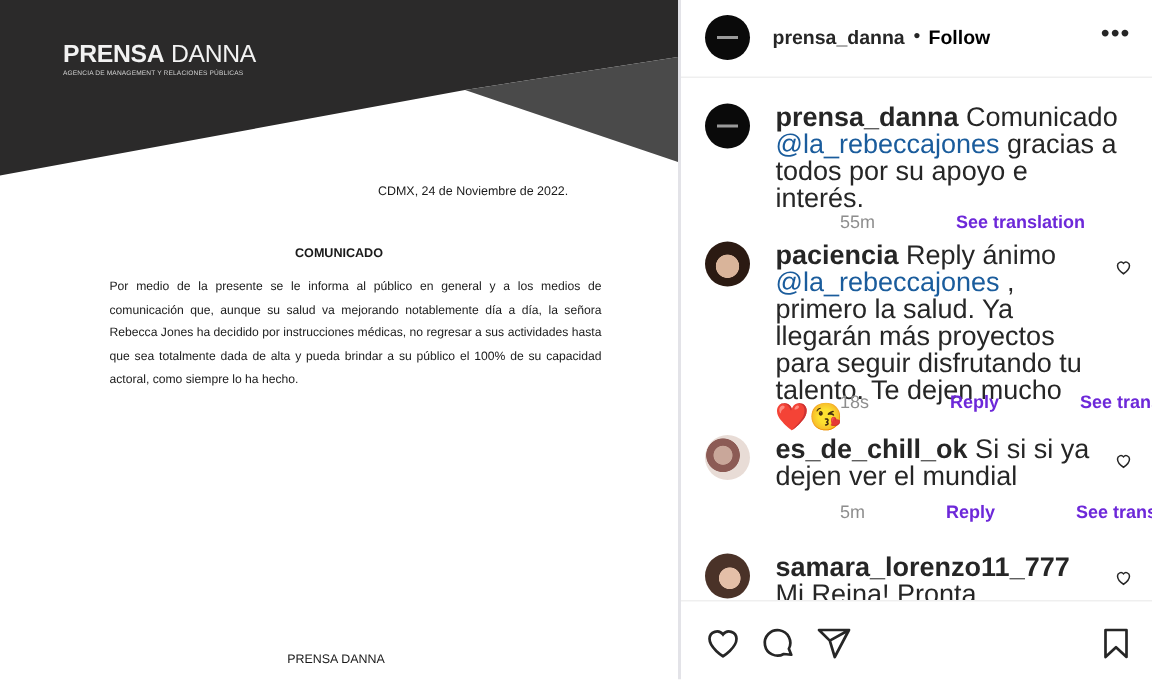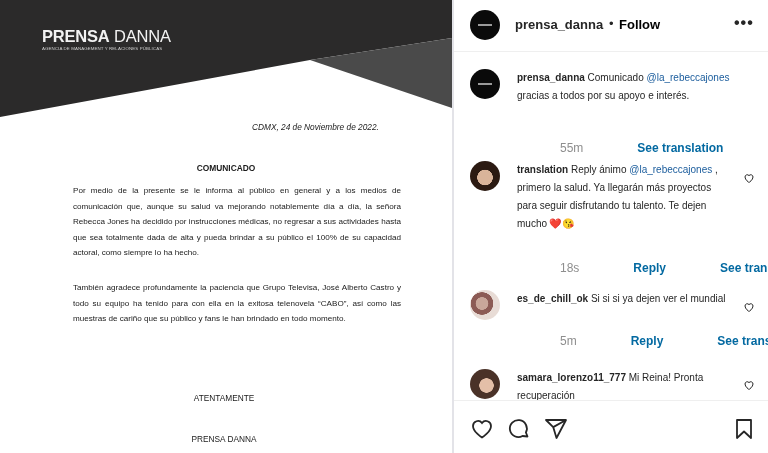--- a/index.html
+++ b/index.html
@@ -9,21 +9,21 @@
   
   .doc { position: absolute; left: 0; top: 0; width: 452px; height: 453px; background: #fff; overflow: hidden; }
   .doc svg.banner { position: absolute; left: 0; top: 0; }
   .logo { position: absolute; left: 42px; top: 28px; color: #f2f2f2; }
   .logo .main { font-family: "Liberation Sans", sans-serif; font-size: 16.5px; letter-spacing: -0.2px; line-height: 17px; }
   .logo .main b { font-weight: 700; margin-top: 46px; }
   .logo .main span.light { font-weight: 400; margin-top: 24px; }
   .logo .sub { font-size: 4.4px; letter-spacing: 0.1px; color: #cfcfcf; margin-top: 1px; white-space: nowrap; }
 
   .doc-text { position: absolute; font-family: "Liberation Sans", sans-serif; color: #1a1a1a; font-size: 8.3px; }
-  .date { left: 252px; top: 122px; font-style: italic; }
+  .date { left: 252px; top: 122px; }
   .doc-title { left: 0; width: 452px; text-align: center; top: 163px; font-weight: 700; font-size: 8.4px; }
   .para { left: 60px; width: 328px; text-align: justify; line-height: 15.5px; font-size: 8.1px; margin-left: 13px; }
   .para1 { top: 183px; }
   .para2 { top: 280px; }
   .closing { left: 0; width: 448px; text-align: center; font-size: 8.3px; }
   .closing1 { top: 393px; }
   .closing2 { top: 434px; }
 
   .divider-v { position: absolute; left: 452px; top: 0; width: 2px; height: 453px; background: #e3e3e8; }
 
@@ -35,26 +35,26 @@
   .avatar.brand::after { content: ""; position: absolute; left: 8px; top: 14px; width: 14px; height: 2px; background: #9a9a9a; }
   .hdr-avatar { left: 16px; top: 10px; }
   .hdr-user { position: absolute; left: 61px; top: 17px; font-size: 13px; font-weight: 700; }
   .hdr-dot { position: absolute; left: 155px; top: 16px; font-size: 13px; color: #262626; }
   .hdr-follow { position: absolute; left: 165px; top: 17px; font-size: 13px; font-weight: 700; color: #000000; }
   .hdr-more { position: absolute; left: 280px; top: 14px; font-size: 16px; letter-spacing: 1px; font-weight: 700; }
 
   .comments { position: absolute; left: 0; top: 53px; width: 314px; height: 347px; overflow: hidden; }
   .comment { position: absolute; left: 0; width: 314px; }
   .comment .avatar { left: 16px; top: 0; }
-  .c-body { position: absolute; left: 63px; top: 0; width: 212px; font-size: 10px; line-height: 18px; color: #262626; }
+  .c-body { position: absolute; left: 63px; top: 0; width: 212px; font-size: 18px; line-height: 18px; color: #262626; }
   .c-body .user { font-weight: 700; }
   .c-body .mention { color: #00376b; color: #1a5c9c; }
   .c-meta { position: absolute; left: 63px; font-size: 12px; color: #8e8e8e; white-space: nowrap; }
   .c-meta span { margin-right: 11px; margin-left: 43px; }
-  .c-meta .btn { font-weight: 700; color: #0369a1; }
+  .c-meta .btn { font-weight: 700; color: #6d28d9; }
   .c-like { position: absolute; left: 289px; width: 12px; height: 12px; }
 
   .av-karen { background: radial-gradient(circle at 50% 55%, #d9b49a 0 34%, #2b1a12 36% 100%); }
   .av-chill { background: radial-gradient(circle at 40% 45%, #c9a79a 0 25%, #8c5b55 27% 45%, #e8dcd6 47% 100%); }
   .av-samara { background: radial-gradient(circle at 55% 55%, #e4bfa8 0 30%, #4a3228 32% 100%); }
 
   .ig-footer { position: absolute; left: 0; top: 400px; width: 314px; height: 53px; border-top: 1px solid #efefef; }
   .ft-icon { position: absolute; top: 16px; width: 24px; height: 24px; }
 </style>
 </head>
@@ -65,22 +65,20 @@
     <polygon points="0,0 452,0 452,38 310,60 0,117" fill="#2b2a2a"></polygon>
     <polygon points="310,60 452,38 452,108" fill="#4a4a4a"></polygon>
   </svg>
   <div class="logo">
     <div class="main"><b>PRENSA</b><span class="light"> DANNA</span></div>
     <div class="sub">AGENCIA DE MANAGEMENT Y RELACIONES PÚBLICAS</div>
   </div>
   <div class="doc-text date">CDMX, 24 de Noviembre de 2022.</div>
   <div class="doc-text doc-title">COMUNICADO</div>
   <div class="doc-text para para1">Por medio de la presente se le informa al público en general y a los medios de comunicación que, aunque su salud va mejorando notablemente día a día, la señora Rebecca Jones ha decidido por instrucciones médicas, no regresar a sus actividades hasta que sea totalmente dada de alta  y pueda brindar a su público el 100% de su capacidad actoral, como siempre lo ha hecho.</div>
-  <div class="doc-text para para2">También agradece profundamente la paciencia que Grupo Televisa, José Alberto Castro y todo su equipo ha tenido para con ella en la exitosa telenovela “CABO”, así como las  muestras de cariño que su público y fans le han brindado en todo momento.</div>
-  <div class="doc-text closing closing1">ATENTAMENTE</div>
   <div class="doc-text closing closing2">PRENSA DANNA</div>
 </div>
 
 <div class="divider-v"></div>
 
 <div class="ig">
   <div class="ig-header">
     <div class="avatar brand hdr-avatar"></div>
     <div class="hdr-user">prensa_danna</div>
     <div class="hdr-dot">•</div>
@@ -96,21 +94,21 @@
         <span class="user">prensa_danna</span><span> Comunicado </span><span class="mention">@la_rebeccajones</span><span> gracias a todos por su apoyo e interés.</span>
       </div>
       <div class="c-meta" style="top:72px;">
         <span>55m</span><span class="btn">See translation</span>
       </div>
     </div>
 
     <div class="comment" style="top:108px;">
       <div class="avatar av-karen"></div>
       <div class="c-body">
-        <span class="user">translation</span><span> Reply ánimo </span><span class="mention">@la_rebeccajones</span><span> , primero la salud. Ya llegarán más proyectos para seguir disfrutando tu talento. Te dejen mucho ❤️😘</span>
+        <span class="user">paciencia</span><span> Reply ánimo </span><span class="mention">@la_rebeccajones</span><span> , primero la salud. Ya llegarán más proyectos para seguir disfrutando tu talento. Te dejen mucho ❤️😘</span>
       </div>
       <svg class="c-like" style="top:11px;" viewBox="0 0 24 24">
           <path d="M12 21s-8-5.2-8-11a4.5 4.5 0 0 1 8-2.8A4.5 4.5 0 0 1 20 10c0 5.8-8 11-8 11z" fill="none" stroke="#262626" stroke-width="2"></path>
         </svg>
       <div class="c-meta" style="top:100px;">
         <span>18s</span><span class="btn">Reply</span><span class="btn">See translation</span>
       </div>
     </div>
 
     <div class="comment" style="top:237px;">

